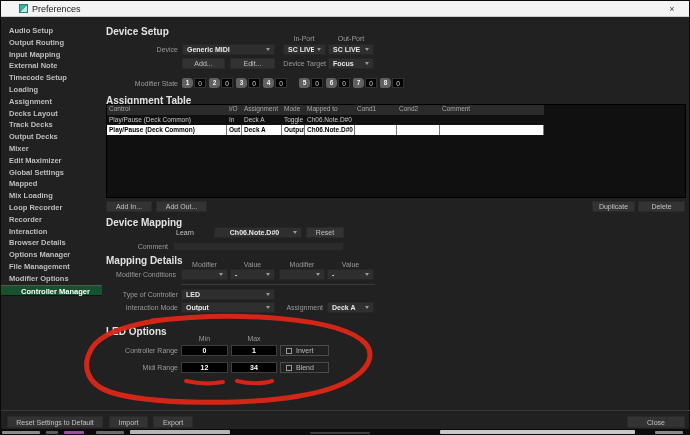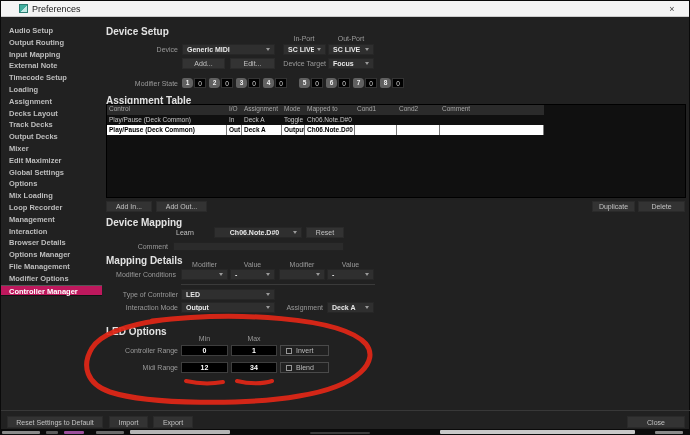--- a/index.html
+++ b/index.html
@@ -9,21 +9,21 @@
   
   .dialog { position:absolute; left:0; top:0; width:690px; height:430px; background:#212121; border:1px solid #0a0a0a; }
   .titlebar { position:absolute; left:0; top:0; width:100%; height:16px; background:#f4f4f4; border-bottom:1px solid #cccccc; display:flex; align-items:center; padding-left:18px; }
   .appicon { width:9px; height:9px; background:linear-gradient(135deg,#3fae9e 0 55%, #bfe8e2 55%); border:1px solid #2a7d72; margin-right:4px; }
   .title { font-size:9px; color:#1a1a1a; }
   .winclose { position:absolute; right:10px; top:1px; width:14px; height:14px; font-size:9px; color:#444; text-align:center; line-height:14px; cursor:pointer; }
 
   
   .sidebar { position:absolute; left:0; top:24px; width:101px; }
   .sbitem { height:11.8px; line-height:11.8px; padding-left:8px; font-size:7.5px; font-weight:bold; color:#bdbdbd; white-space:nowrap; cursor:pointer; }
-  .sbitem.sel { background:#be185d; color:#ffffff; border-top:1px solid #555; border-bottom:1px solid #111; }
+  .sbitem.sel { background:#14532d; color:#ffffff; border-top:1px solid #555; border-bottom:1px solid #111;text-align:center; }
 
   
   .sect { position:absolute; font-size:10px; font-weight:bold; color:#e2e2e2; white-space:nowrap; }
   .rlabel { position:absolute; font-size:7px; color:#9a9a9a; text-align:right; height:11px; line-height:11px; white-space:nowrap; }
   .clabel { position:absolute; font-size:7px; color:#9a9a9a; text-align:center; height:9px; line-height:9px; white-space:nowrap; }
   .dd { position:absolute; height:11px; background:#2f2f2f; border:1px solid #262626; display:flex; align-items:center; padding:0 4px; cursor:pointer; }
   .dd .val { flex:1; font-size:7px; font-weight:bold; color:#e8e8e8; white-space:nowrap; overflow:hidden; }
   .dd .val.center { text-align:center; }
   .chev { width:0; height:0; border-left:2.5px solid transparent; border-right:2.5px solid transparent; border-top:3px solid #9a9a9a; margin-left:3px; flex:none; }
   .btn { position:absolute; height:11px; background:#333333; border:1px solid #2a2a2a; color:#c2c2c2; font-size:7px; text-align:center; line-height:10px; cursor:pointer; white-space:nowrap; }
@@ -83,24 +83,24 @@
       <div class="sbitem">External Note</div>
       <div class="sbitem">Timecode Setup</div>
       <div class="sbitem">Loading</div>
       <div class="sbitem">Assignment</div>
       <div class="sbitem">Decks Layout</div>
       <div class="sbitem">Track Decks</div>
       <div class="sbitem">Output Decks</div>
       <div class="sbitem">Mixer</div>
       <div class="sbitem">Edit Maximizer</div>
       <div class="sbitem">Global Settings</div>
-      <div class="sbitem">Options</div>
+      <div class="sbitem">Mapped</div>
       <div class="sbitem">Mix Loading</div>
       <div class="sbitem">Loop Recorder</div>
-      <div class="sbitem">Management</div>
+      <div class="sbitem">Recorder</div>
       <div class="sbitem">Interaction</div>
       <div class="sbitem">Browser Details</div>
       <div class="sbitem">Options Manager</div>
       <div class="sbitem">File Management</div>
       <div class="sbitem">Modifier Options</div>
       <div class="sbitem sel">Controller Manager</div>
     </div>
 
     <div class="sect" style="left:105px; top:25px;">Device Setup</div>
 

